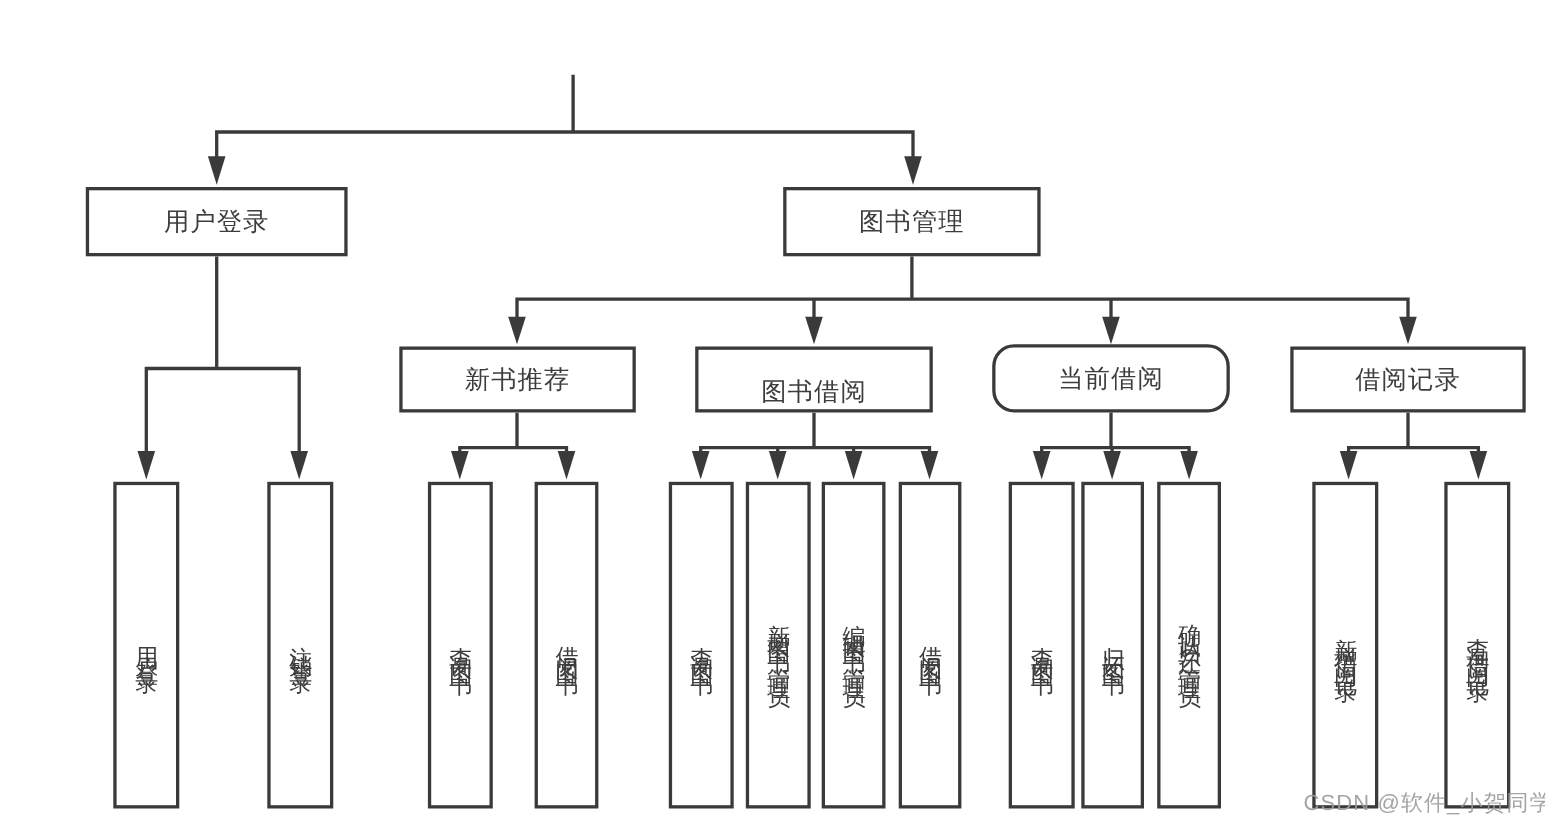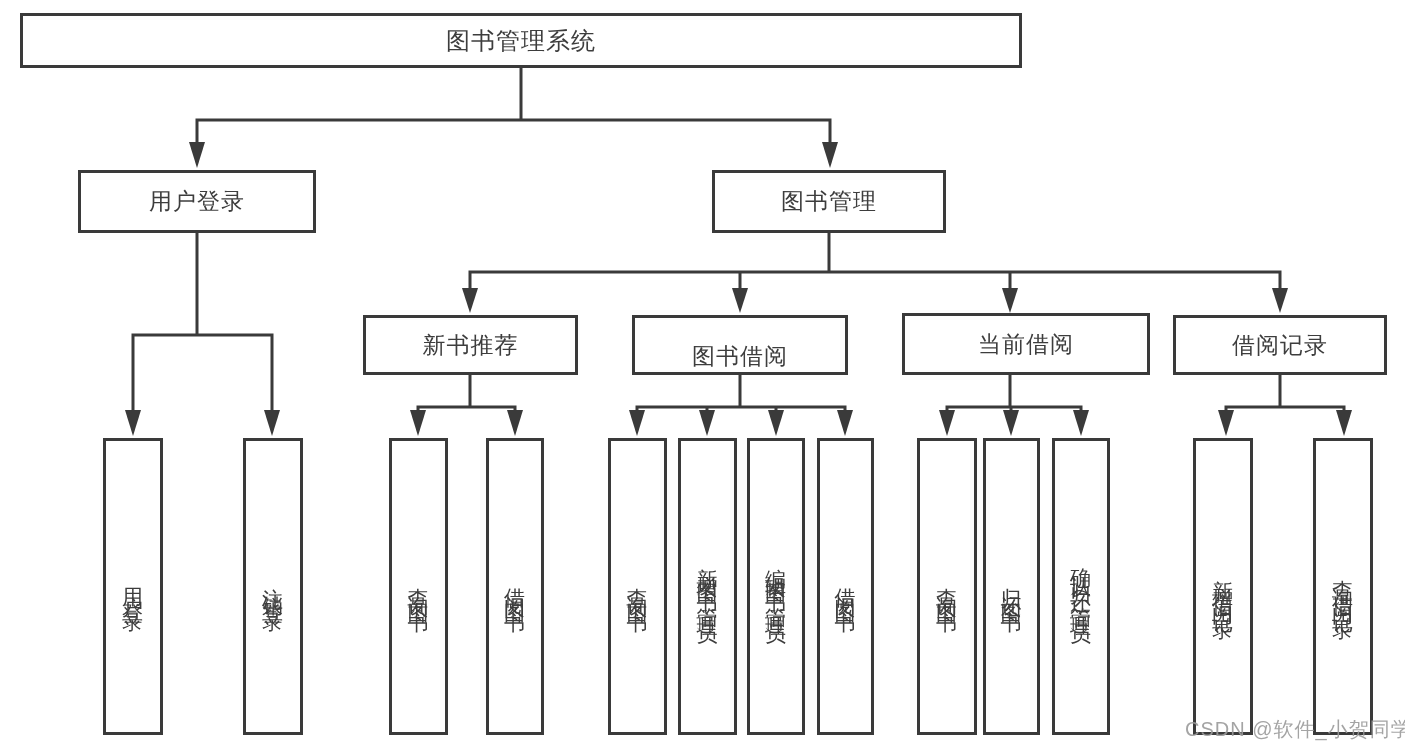--- a/index.html
+++ b/index.html
@@ -69,38 +69,35 @@
 
       <polygon points="939,410 955,410 947,436"></polygon>
       <polygon points="1003,410 1019,410 1011,436"></polygon>
       <polygon points="1073,410 1089,410 1081,436"></polygon>
 
       <polygon points="1218,410 1234,410 1226,436"></polygon>
       <polygon points="1336,410 1352,410 1344,436"></polygon>
     </g>
   </svg>
 
-  <div class="node rootnode" style="left:20px;top:13px;width:1002px;height:55px;">
-    <span>图书管理系统</span>
-  </div>
 
   <div class="node hnode" style="left:78px;top:170px;width:238px;height:63px;">
     <span>用户登录</span>
   </div>
   <div class="node hnode" style="left:363px;top:315px;width:215px;height:60px;">
     <span>新书推荐</span>
   </div>
 
   <div class="node hnode" style="left:712px;top:170px;width:234px;height:63px;">
     <span>图书管理</span>
   </div>
   <div class="node hnode" style="left:632px;top:315px;width:216px;height:60px;align-items:flex-end;">
     <span>图书借阅</span>
   </div>
-  <div class="node hnode" style="left:902px;top:313px;width:248px;height:62px;">
+  <div class="node hnode" style="left:902px;top:313px;width:216px;height:62px;border-radius:20px;">
     <span>当前借阅</span>
   </div>
   <div class="node hnode" style="left:1173px;top:315px;width:214px;height:60px;">
     <span>借阅记录</span>
   </div>
 
   <div class="node vnode" style="left:103px;top:438px;width:60px;height:297px;">
     <span>用户登录</span>
   </div>
   <div class="node vnode" style="left:243px;top:438px;width:60px;height:297px;">

